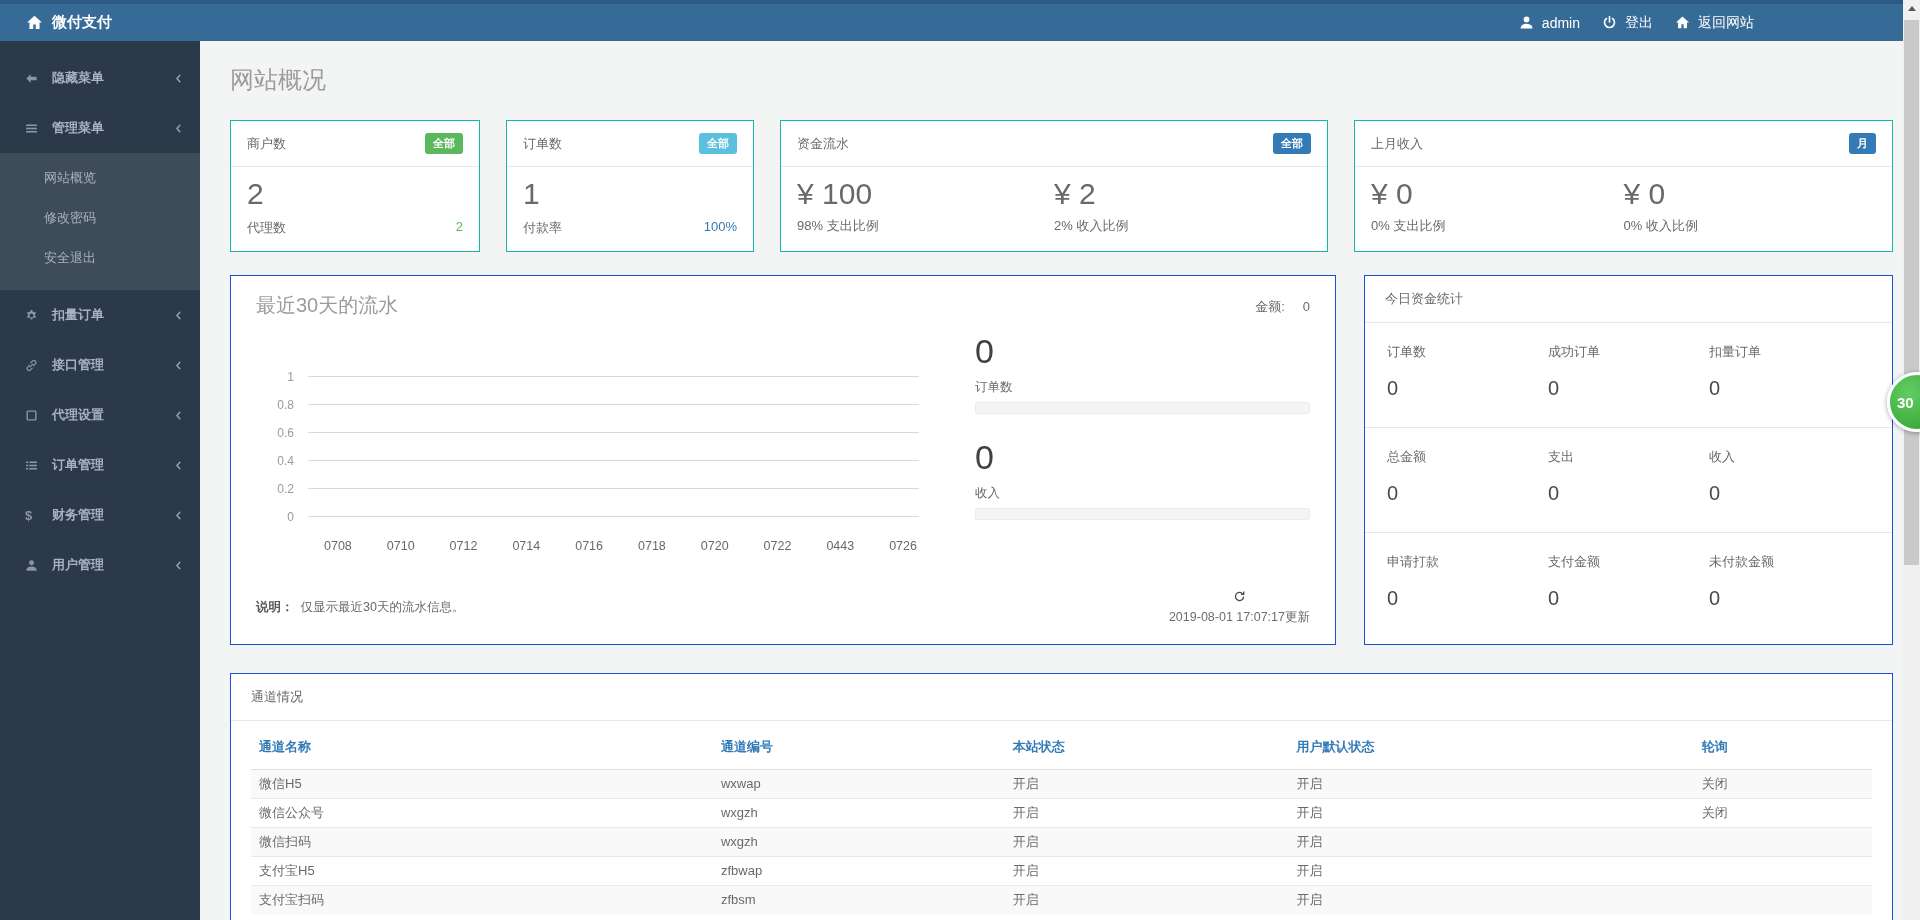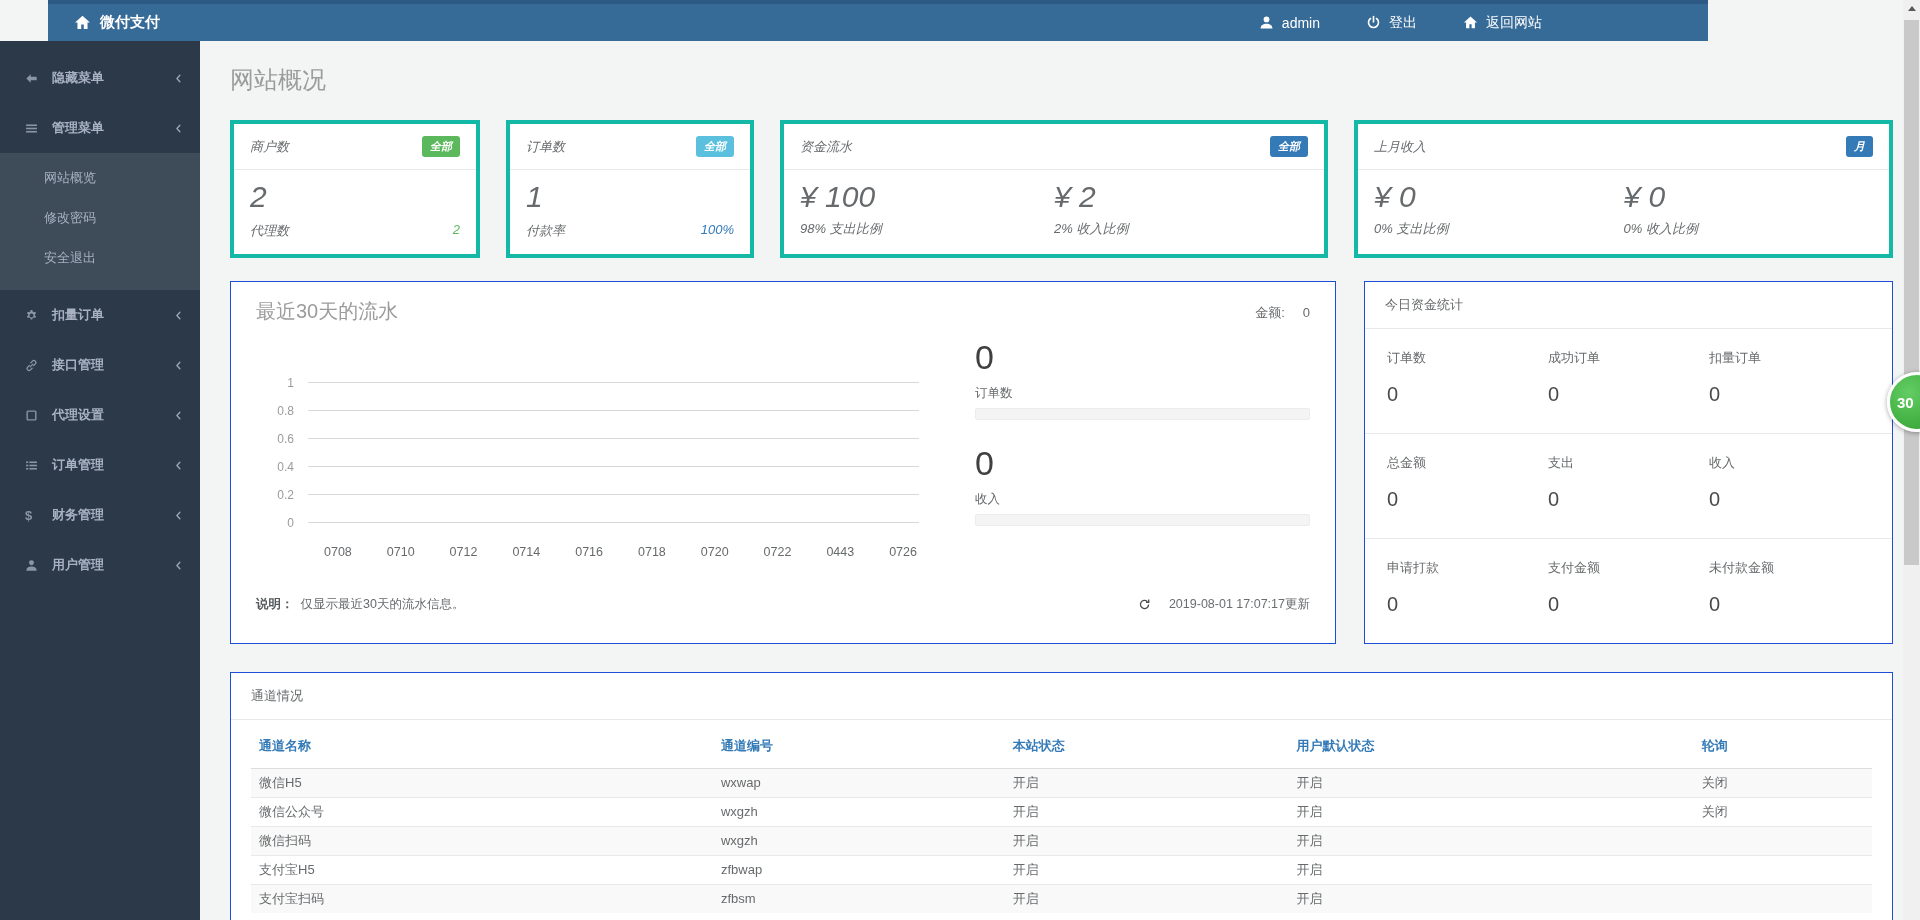--- a/index.html
+++ b/index.html
@@ -1,24 +1,24 @@
 <!DOCTYPE html>
 <html><head>
 <meta charset="utf-8">
 <style>
   * { margin:0; padding:0; box-sizing:border-box; }
   html,body { width:1920px; height:920px; overflow:hidden;
     font-family:"Liberation Sans","DejaVu Sans",sans-serif; background:#f3f4f4; color:#676a6c; }
 
   
-  .topbar { position:fixed; left:0; top:0; width:1660px; height:41px; background:#366a97;
-    border-top:4px solid #2c5a84; display:flex; align-items:center; z-index:20;margin-left:48px; }
+  .topbar { position:fixed; left:0; top:0; width:1920px; height:41px; background:#366a97;
+    border-top:4px solid #2c5a84; display:flex; align-items:center; z-index:20; }
   .brand { width:200px; padding-left:26px; display:flex; align-items:center; gap:9px;
     color:#fff; font-size:15px; font-weight:700; cursor:pointer; }
-  .topbar-right { margin-left:auto; margin-right:166px; display:flex; align-items:center; gap:46px; }
+  .topbar-right { margin-left:auto; margin-right:166px; display:flex; align-items:center; gap:22px; }
   .topbar-link { display:flex; align-items:center; gap:8px; color:#fff; font-size:14px; cursor:pointer; }
   .ic { display:inline-flex; }
   .ic svg { width:15px; height:15px; }
   .brand .ic svg { width:17px; height:17px; }
 
   
   .sidebar { position:fixed; left:0; top:41px; bottom:0; width:200px; background:#2b3949; z-index:10; }
   .side-nav { padding-top:12px; }
   .side-item { height:50px; display:flex; align-items:center; padding:0 16px 0 25px;
     color:#a7b1c2; font-size:13px; font-weight:700; cursor:pointer; }
@@ -30,21 +30,21 @@
   .submenu { background:#3e4b58; padding:5px 0 12px; }
   .submenu-item { height:40px; line-height:40px; padding-left:44px; font-size:13px;
     color:#a7b1c2; font-weight:400; cursor:pointer; }
 
   
   .main { position:absolute; left:200px; top:41px; right:0; bottom:0; padding:15px 27px 0 30px; overflow:hidden; }
   .page-title { font-size:24px; font-weight:400; color:#9c9c9c; margin:8px 0 24px; }
 
   
   .cards { display:grid; grid-template-columns:250px 248px 548px 1fr; gap:26px; }
-  .card { background:#fff; border:4px solid #14b8a6;font-style:italic; }
+  .card { background:#fff; border:1px solid #14b8a6; }
   .card-head { display:flex; justify-content:space-between; align-items:center;
     padding:12px 16px; border-bottom:1px solid #e7eaec; font-size:13px; }
   .badge { font-size:11px; font-weight:700; color:#fff; padding:3px 8px; border-radius:3px; }
   .badge-green { background:#5cb85c; } .badge-info { background:#5bc0de; } .badge-primary { background:#337ab7; }
   .card-body { padding:10px 16px 14px; }
   .big-val { font-size:30px; color:#676a6c; line-height:1.15; }
   .card-foot { display:flex; justify-content:space-between; font-size:13px; margin-top:7px; }
   .foot-green { color:#5cb85c; } .foot-blue { color:#337ab7; }
   .duo { display:flex; } .duo > div { flex:1; }
   .pct { font-size:13px; color:#676a6c; margin-top:5px; }
@@ -66,21 +66,21 @@
   .gl i { flex:1; border-top:1px solid #d8d8d8; }
   .xlabels { display:flex; justify-content:space-between; margin-left:66px; padding:8px 2px 0; font-size:12.5px; color:#676a6c; }
   .flow-stats { width:335px; margin-top:14px; }
   .stat-value { font-size:34px; color:#404040; line-height:1.1; }
   .stat-label { font-size:12.5px; color:#676a6c; margin:9px 0 6px; }
   .stat-bar { height:12px; background:#f4f4f4; border:1px solid #ececec; border-radius:2px; }
   .stat-group + .stat-group { margin-top:25px; }
   .flow-footer { display:flex; justify-content:space-between; align-items:center;
     padding:0 25px 18px; margin-top:37px; font-size:12.5px; color:#676a6c; }
   .note-label { font-weight:700; color:#55595c; margin-right:7px; }
-  .updated { display:flex; align-items:center; gap:18px; color:#6b6e70; }
+  .updated { display:flex; align-items:center; gap:6px; color:#6b6e70;flex-direction:column; }
   .updated .ic { color:#4a4a4a; } .updated svg { width:13px; height:13px; }
 
   .panel-head { padding:14px 20px; border-bottom:1px solid #e7eaec; font-size:13px; color:#676a6c; }
   .today-row { display:grid; grid-template-columns:1fr 1fr 1fr; padding:20px 22px 27px; border-bottom:1px solid #e7eaec; }
   .today-row:last-child { border-bottom:none; }
   .t-label { font-size:13px; color:#676a6c; }
   .t-value { font-size:20px; color:#4a4a4a; margin-top:16px; }
 
   
   .channels-panel { margin-top:28px; }

